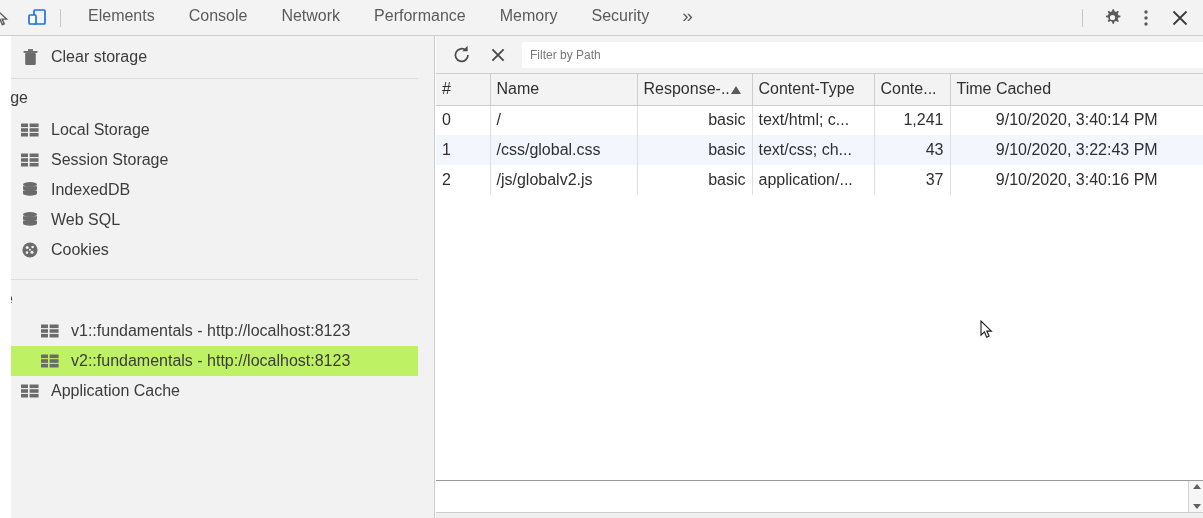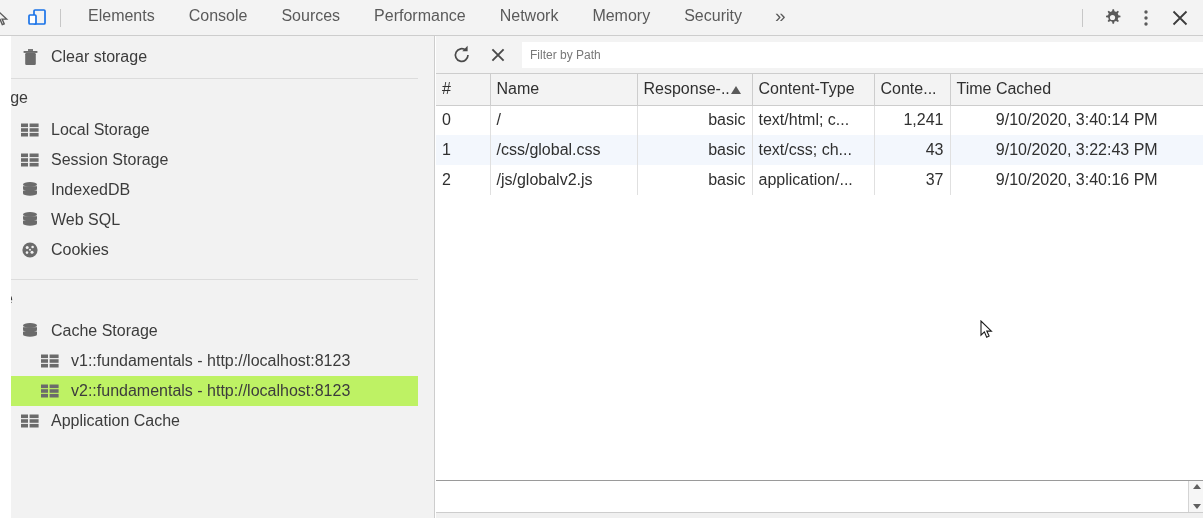--- a/index.html
+++ b/index.html
@@ -223,27 +223,24 @@
   <div class="tb-sep"></div>
 
   <div class="tab-strip">
     <div class="tab">
         <span>Elements</span>
       </div>
     <div class="tab">
         <span>Console</span>
       </div>
     <div class="tab">
-        <span>Sources</span>
+        <span>Network</span>
       </div>
     <div class="tab">
         <span>Performance</span>
-      </div>
-    <div class="tab">
-        <span>Network</span>
       </div>
     <div class="tab">
         <span>Memory</span>
       </div>
     <div class="tab">
         <span>Security</span>
       </div>
     <div class="tab more">
         <span>»</span>
       </div>
@@ -360,32 +357,20 @@
     </span>
     <span>Cookies</span>
   </div>
 
   <div class="side-sep" style="margin-top:14px;"></div>
 
   <div class="side-head">
     <span>che</span>
   </div>
 
-  <div class="side-row">
-    <span class="side-icon">
-      <svg width="18" height="18" viewBox="0 0 18 18">
-        <ellipse cx="9" cy="3.4" rx="7" ry="2.4" fill="#6b6b6b"></ellipse>
-        <rect x="2" y="5.2" width="14" height="2.6" fill="#6b6b6b"></rect>
-        <ellipse cx="9" cy="8" rx="7" ry="2.4" fill="#6b6b6b"></ellipse>
-        <rect x="2" y="9.6" width="14" height="2.6" fill="#6b6b6b"></rect>
-        <ellipse cx="9" cy="12.4" rx="7" ry="2.4" fill="#6b6b6b"></ellipse>
-      </svg>
-    </span>
-    <span>Cache Storage</span>
-  </div>
 
   <div class="side-row indent1">
     <span class="side-icon">
       <svg width="18" height="14" viewBox="0 0 18 14">
         <rect x="0" y="0.5" width="7" height="3.6" fill="#6b6b6b"></rect>
           <rect x="8.6" y="0.5" width="9" height="3.6" fill="#6b6b6b"></rect>
         <rect x="0" y="5.2" width="7" height="3.6" fill="#6b6b6b"></rect>
           <rect x="8.6" y="5.2" width="9" height="3.6" fill="#6b6b6b"></rect>
         <rect x="0" y="9.9" width="7" height="3.6" fill="#6b6b6b"></rect>
           <rect x="8.6" y="9.9" width="9" height="3.6" fill="#6b6b6b"></rect>

